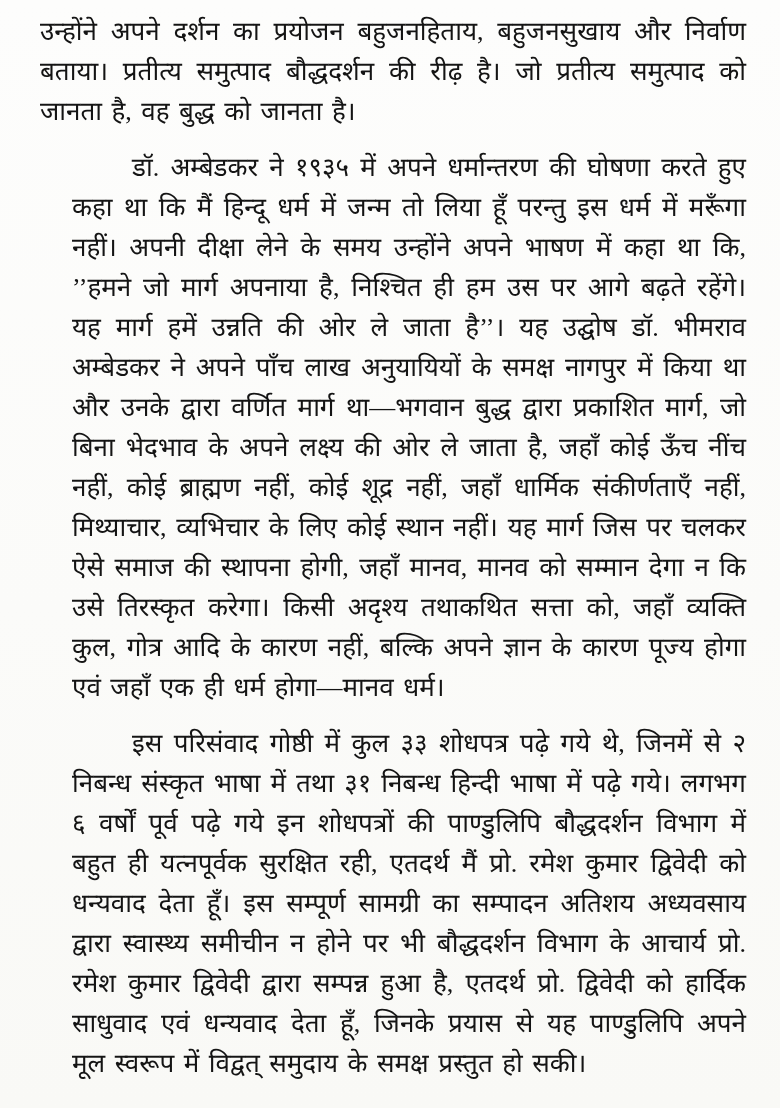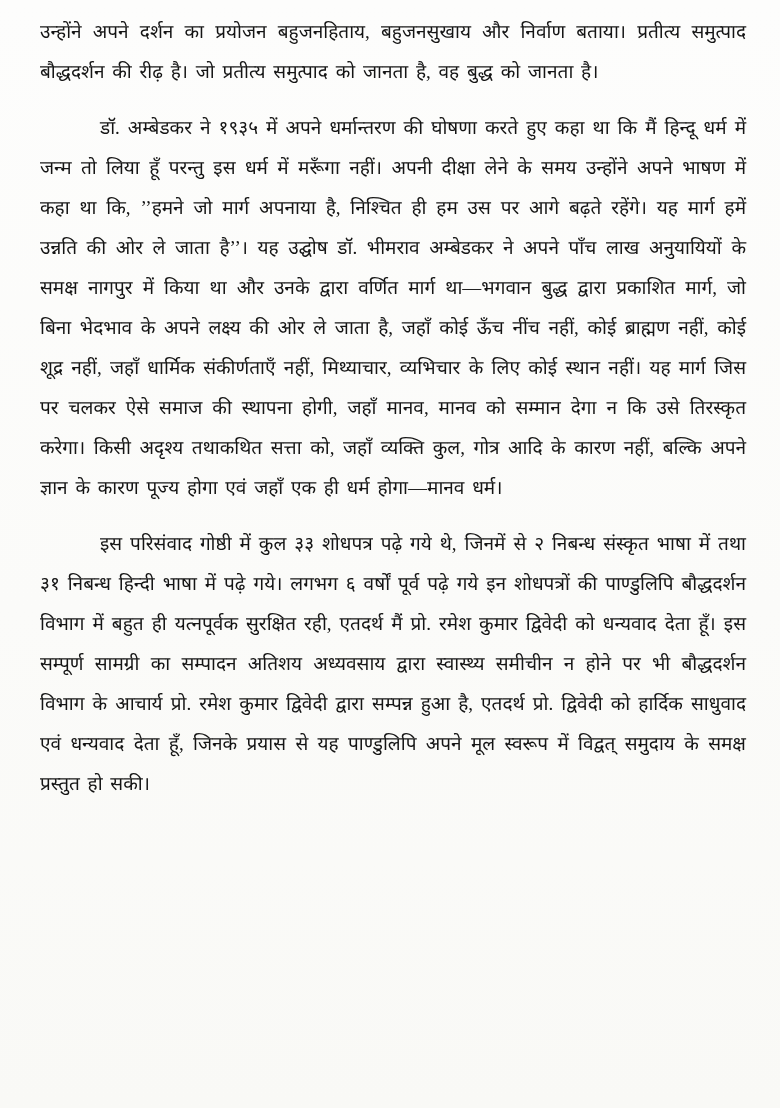--- a/index.html
+++ b/index.html
@@ -9,32 +9,33 @@
   }
   .page {
     position: relative;
     box-sizing: border-box;
     width: 780px;
     height: 1108px;
     background: linear-gradient(180deg, #fdfdfc 0%, #fbfbf9 55%, #f9f9f6 100%);
     padding: 12px 34px 0 40px;
     overflow: hidden;
     font-family: "Liberation Serif", "DejaVu Serif", serif;
-    font-size: 19px;
+    font-size: 26px;
     line-height: 40px;
     color: #141414;
     text-align: justify;
     text-justify: inter-word;
   }
   .para {
     margin: 0 0 16px 0;
     word-spacing: 3px;
   }
   .para.indent {
     text-indent: 60px;
+    margin-left: 32px;
   }
   .para .bold {
     font-weight: normal;
   }
 </style>
 </head>
 <body>
 
 <div class="page">
 

